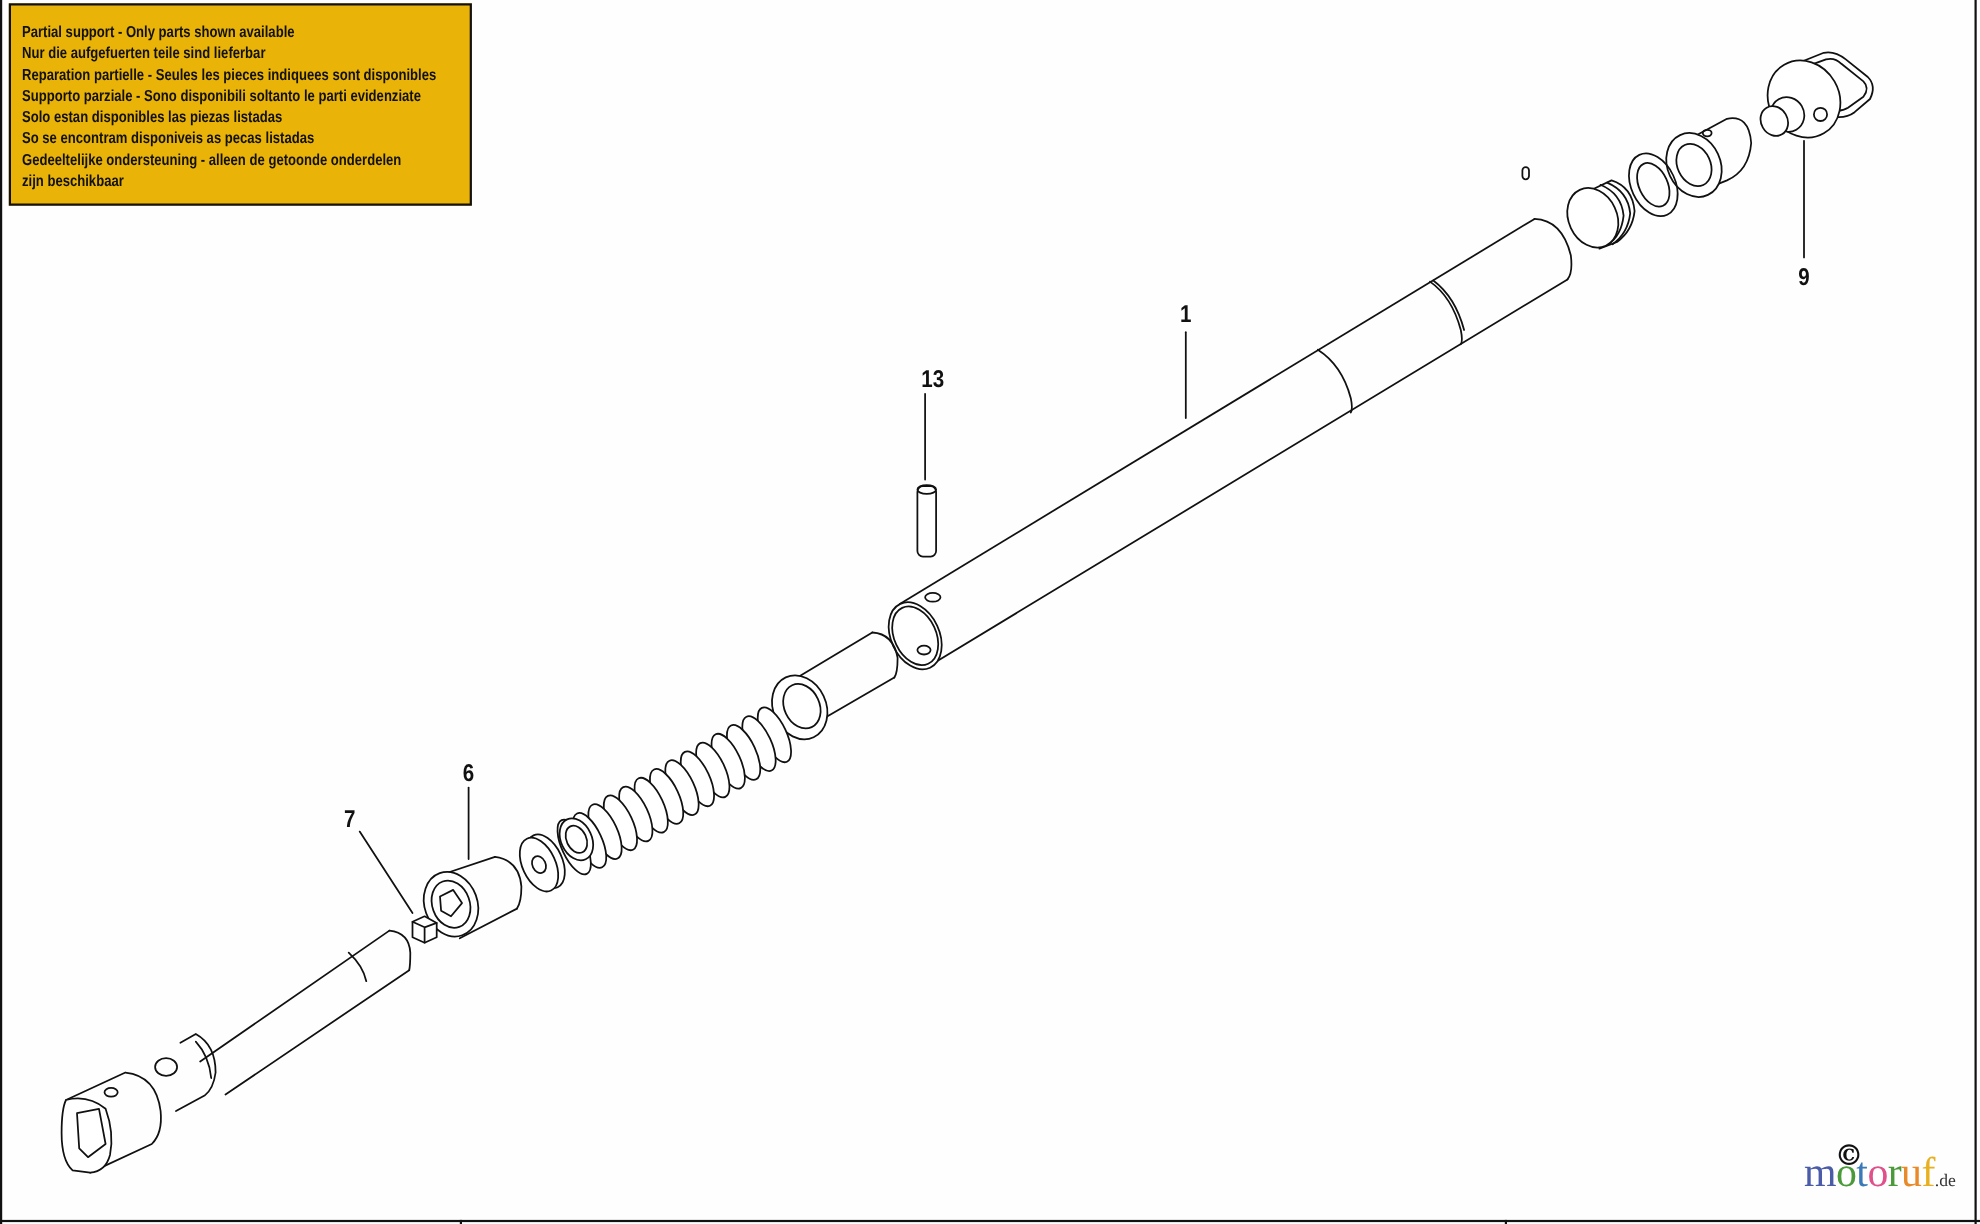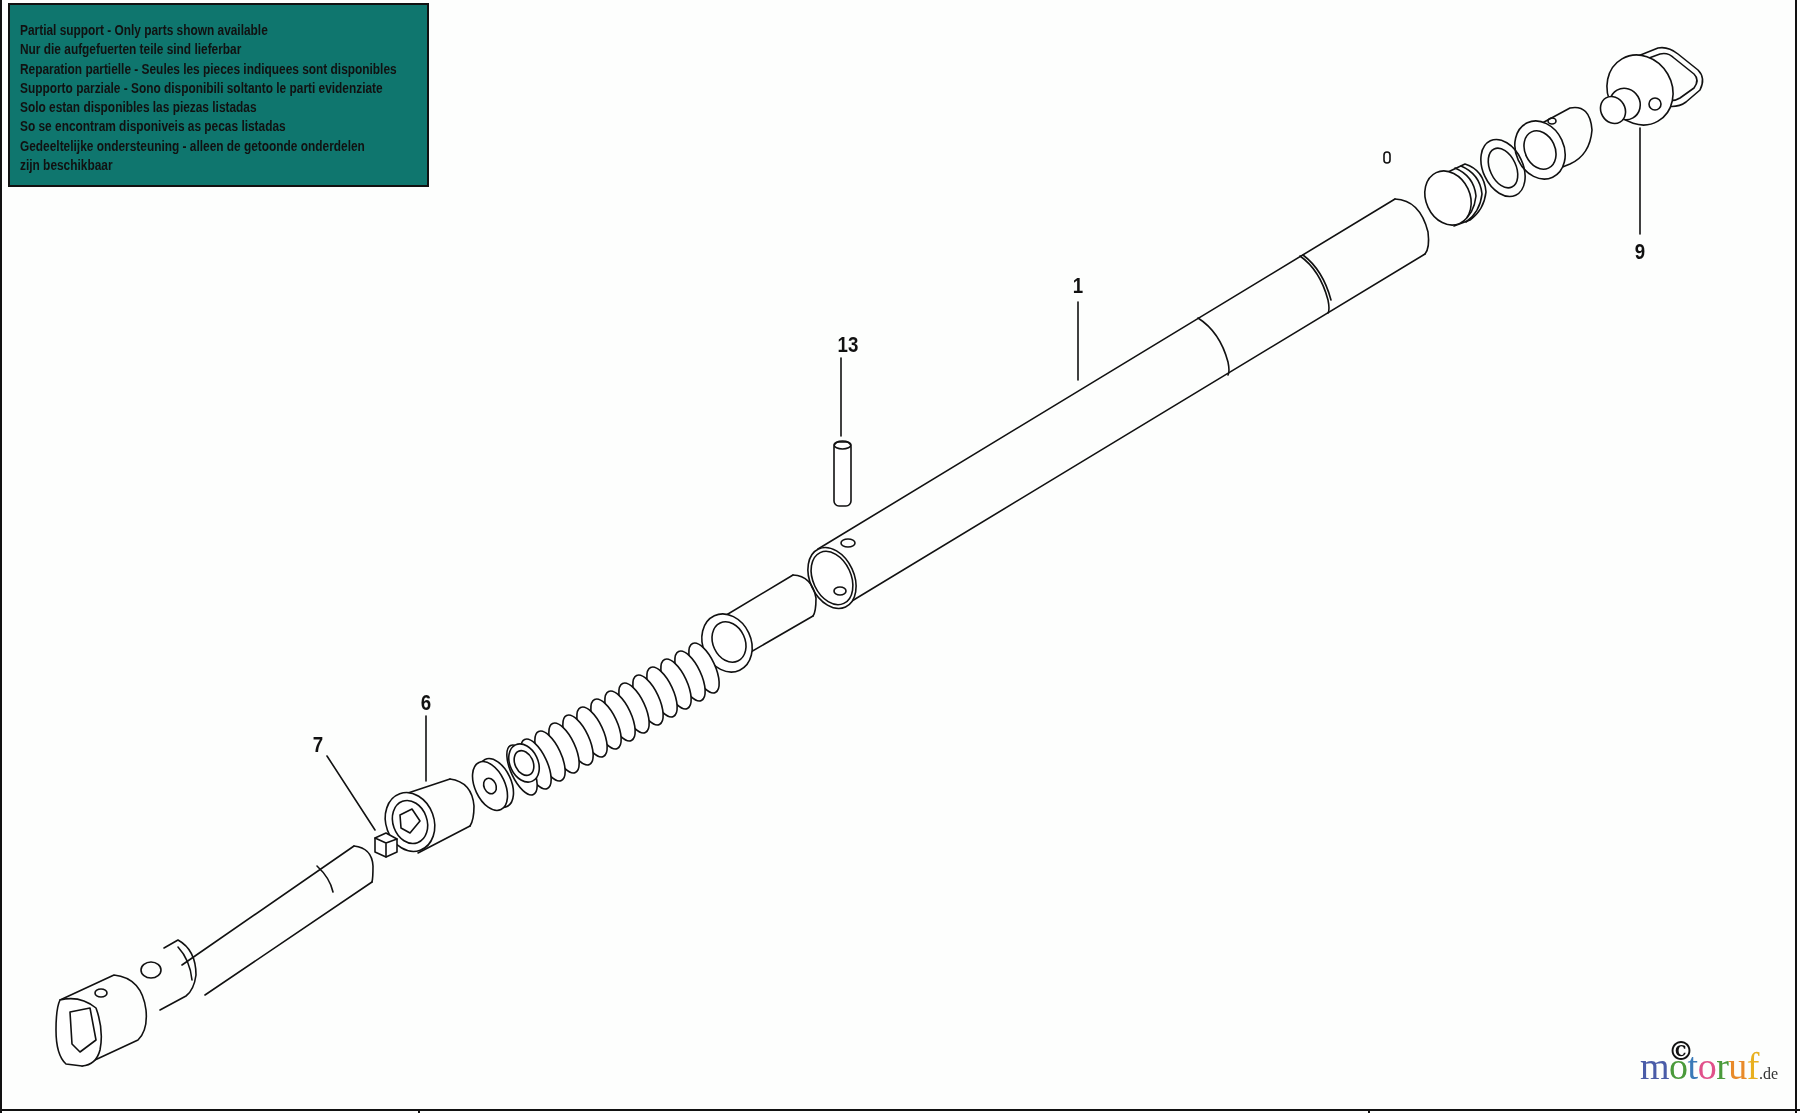--- a/index.html
+++ b/index.html
@@ -1,20 +1,20 @@
 <!DOCTYPE html>
 <html><head>
 <meta charset="utf-8">
 <style>
   html, body { margin: 0; padding: 0; background: #fdfefd; }
   body { width: 1800px; height: 1113px; position: relative; overflow: hidden; font-family: "Liberation Sans", sans-serif; }
   .frame { position: absolute; left: 0; top: 0; width: 1800px; height: 1113px; }
   .notice {
     position: absolute; left: 8px; top: 3px; width: 417px; height: 180px;
-    border: 2px solid #111; background: #0f766e; box-sizing: content-box;
+    border: 2px solid #111; background: #eab308; box-sizing: content-box;
   }
   .notice-lines { position: absolute; left: 10px; top: 16px; margin: 0; padding: 0; list-style: none; }
   .notice-lines li {
     font-family: "Liberation Sans Narrow", "Liberation Sans", sans-serif;
     font-weight: bold; font-size: 14.5px; line-height: 19.3px; color: #111;
     transform: scaleX(0.82); transform-origin: left center; white-space: nowrap;
   }
   svg.drawing { position: absolute; left: 0; top: 0; }
   .callout {
     position: absolute; font-weight: bold; font-size: 22px; color: #111;

